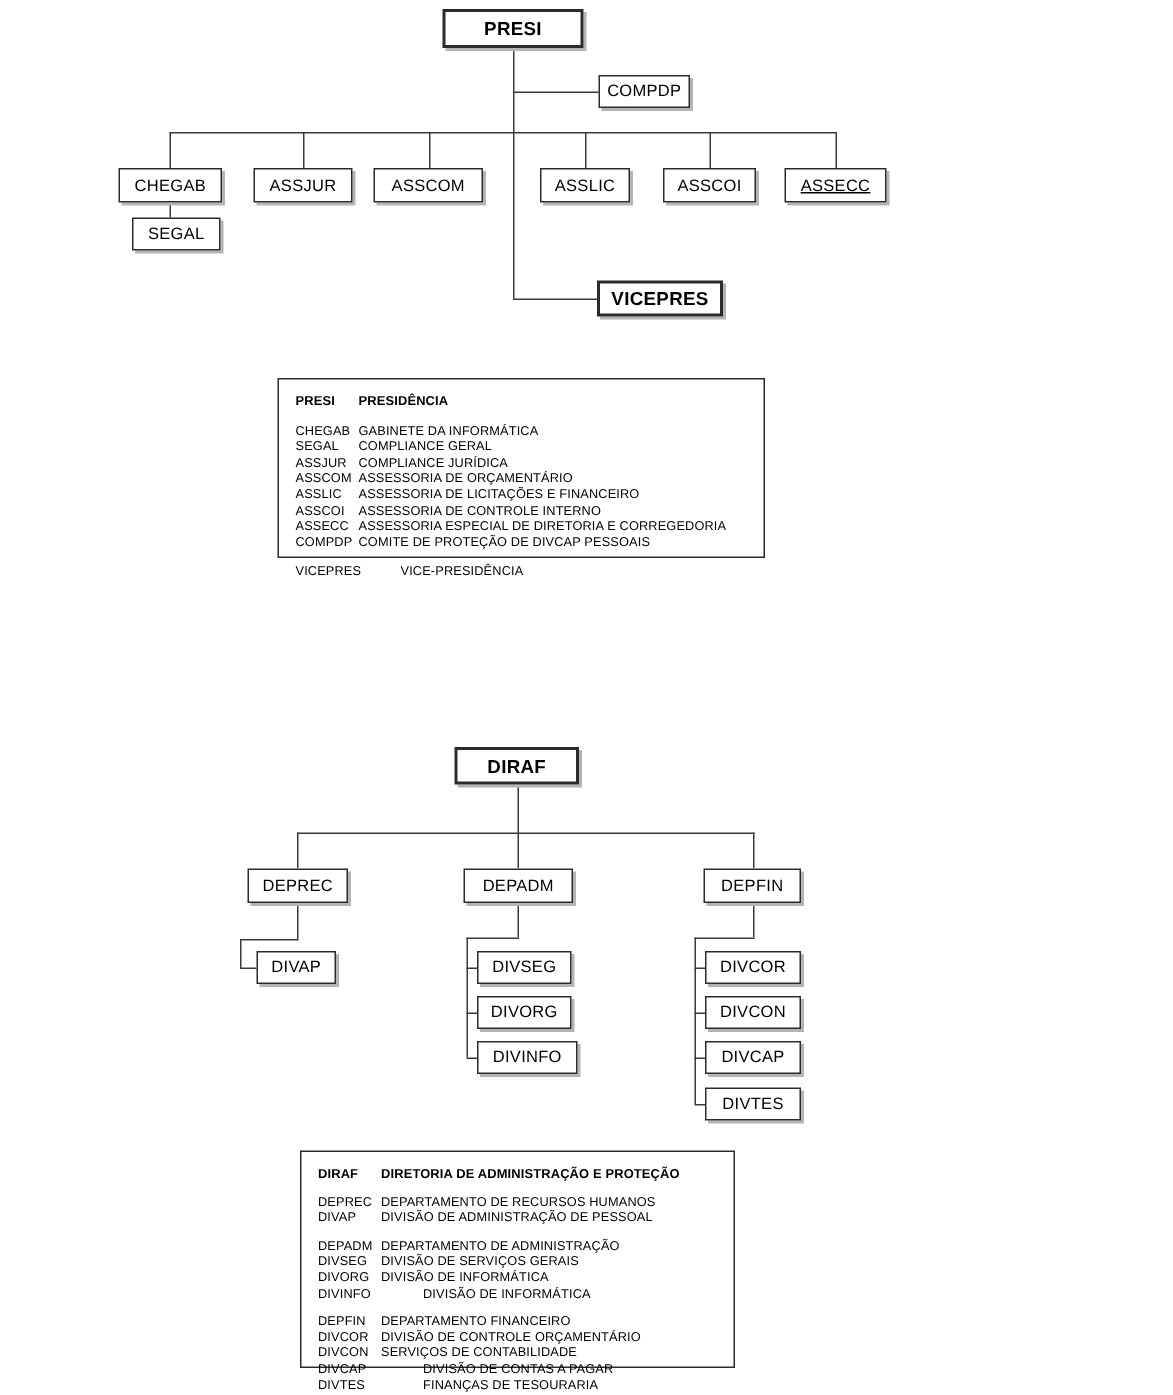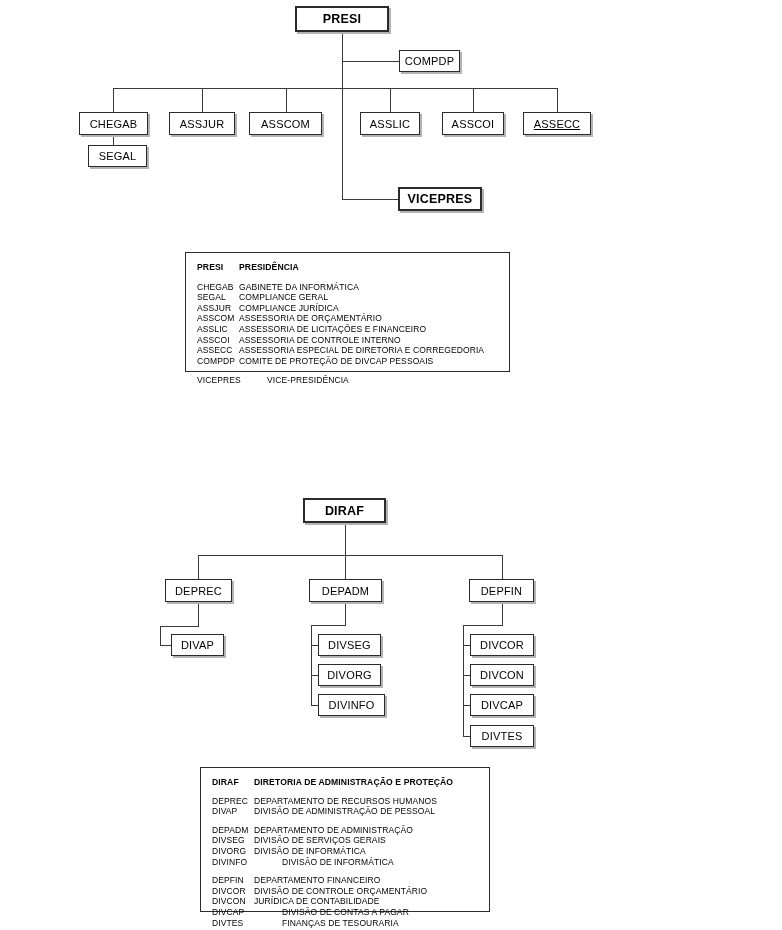--- a/index.html
+++ b/index.html
@@ -232,21 +232,21 @@
     <div class="lrow n">
       <span class="code">DEPFIN</span>
       <span class="desc">DEPARTAMENTO FINANCEIRO</span>
     </div>
     <div class="lrow n">
       <span class="code">DIVCOR</span>
       <span class="desc">DIVISÃO DE CONTROLE ORÇAMENTÁRIO</span>
     </div>
     <div class="lrow n">
       <span class="code">DIVCON</span>
-      <span class="desc">JURÍDICA DE CONTABILIDADE</span>
+      <span class="desc">SERVIÇOS DE CONTABILIDADE</span>
     </div>
     <div class="lrow w">
       <span class="code">DIVCAP</span>
       <span class="desc">DIVISÃO DE CONTAS A PAGAR</span>
     </div>
     <div class="lrow w">
       <span class="code">DIVTES</span>
       <span class="desc">FINANÇAS DE TESOURARIA</span>
     </div>
   </div>

